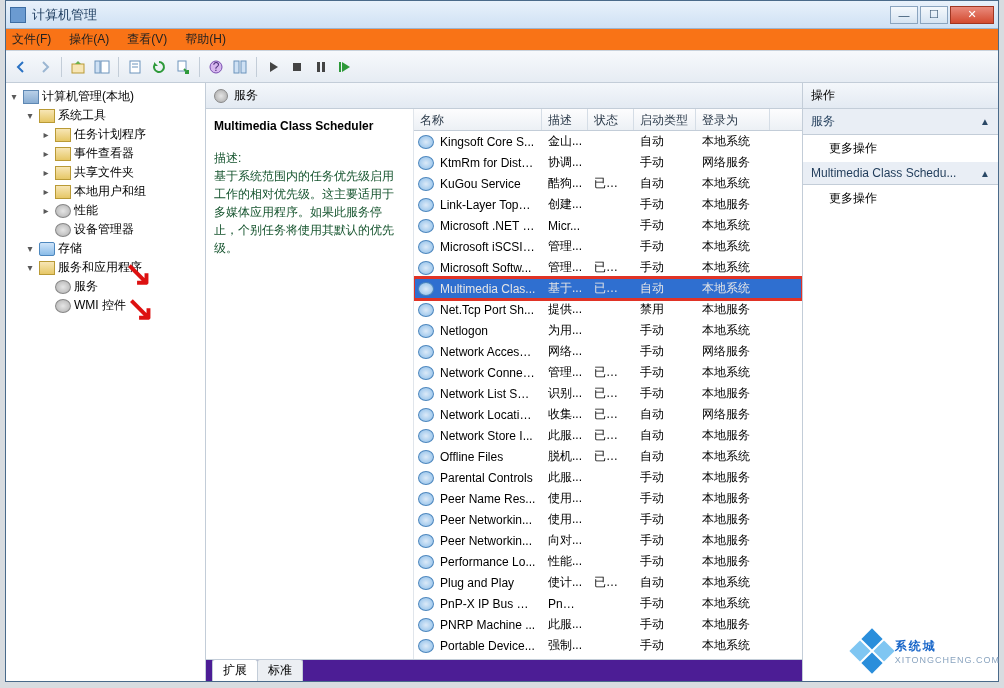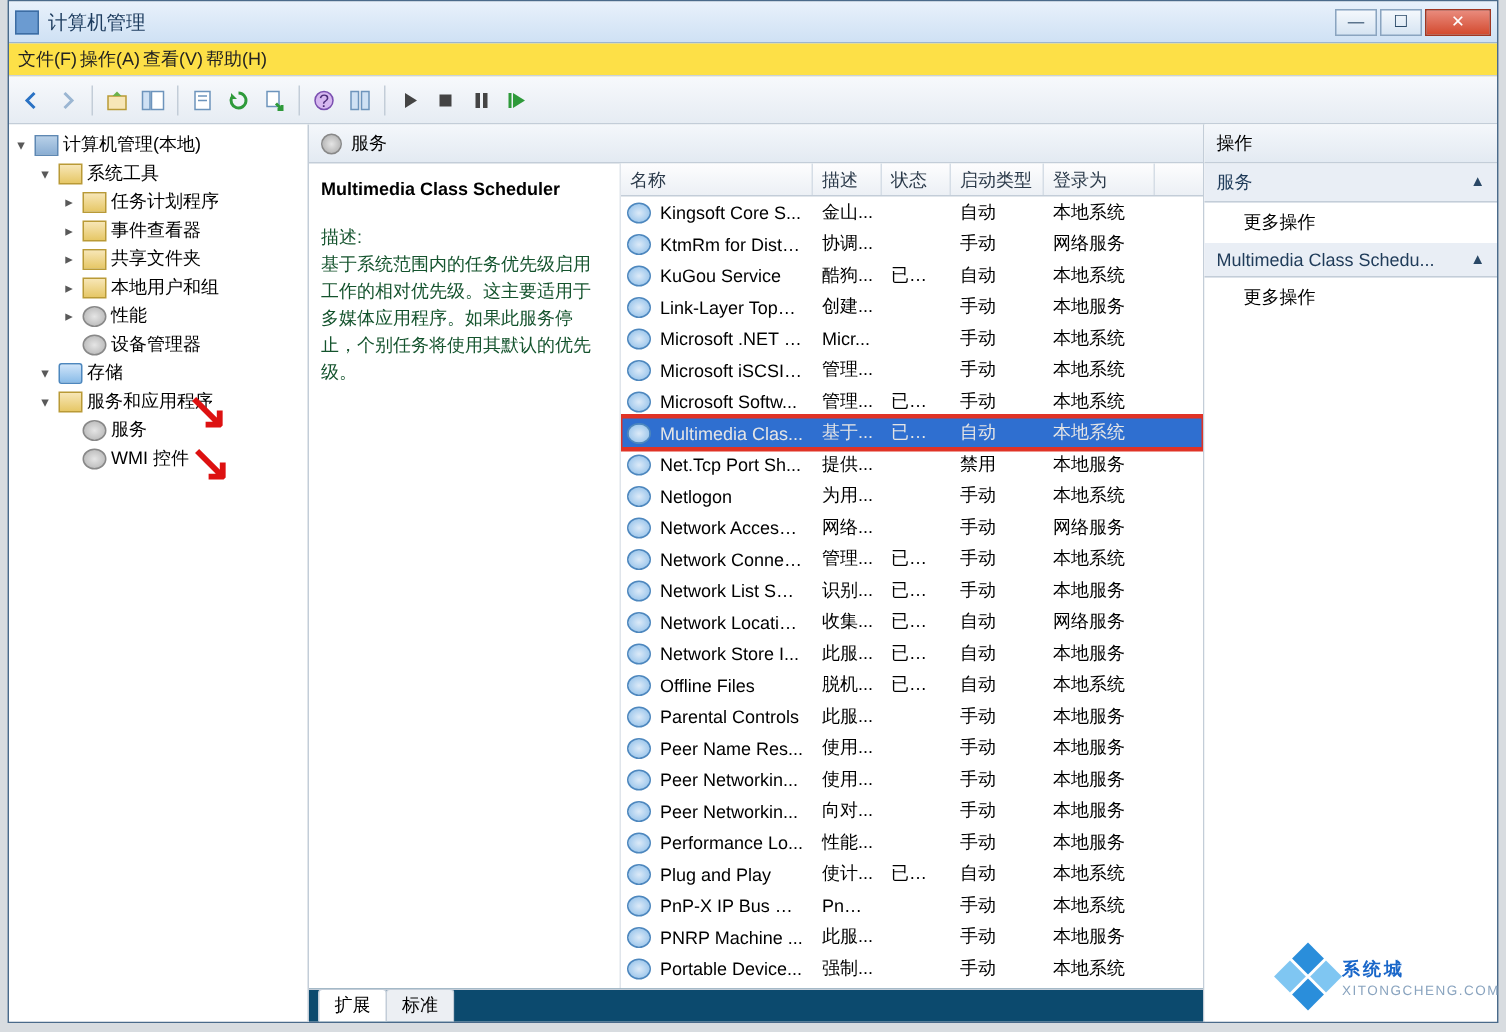--- a/index.html
+++ b/index.html
@@ -8,21 +8,21 @@
 
 .window { width:994px; height:682px; margin:0 auto; border:1px solid #4a6a8a; background:#fff; display:flex; flex-direction:column; }
 .titlebar { height:28px; background:linear-gradient(#e8f1fb,#cfe1f4); display:flex; align-items:center; padding:0 4px; border-bottom:1px solid #9cb5cf; }
 .titlebar .ticon { width:16px; height:16px; margin-right:6px; background:#6b9bd1; border:1px solid #3d6da3; }
 .titlebar .ttxt { flex:1; color:#1b3a5d; font-size:13px; }
 .tbtns { display:flex; gap:2px; }
 .tbtn { width:28px; height:18px; border:1px solid #8aa4bf; background:linear-gradient(#f4f8fc,#d6e4f2); display:flex; align-items:center; justify-content:center; font-size:11px; color:#2c4a68; }
 .tbtn.close { background:linear-gradient(#e98b7d,#d34a2f); color:#fff; border-color:#a03622; width:44px; }
 
 
-.menubar { height:22px; background:#fde047; border-bottom:1px solid #c9d2dc; display:flex; align-items:center; padding:0 6px; gap:2px; }
+.menubar { height:22px; background:#f97316; border-bottom:1px solid #c9d2dc; display:flex; align-items:center; padding:0 6px; gap:18px; }
 .menubar span { color:#222; }
 
 
 .toolbar { height:32px; background:linear-gradient(#f7f9fc,#e6ecf3); border-bottom:1px solid #c3cdd8; display:flex; align-items:center; padding:0 4px; gap:2px; }
 .tool { width:22px; height:22px; display:flex; align-items:center; justify-content:center; border:1px solid transparent; }
 .tool svg { width:16px; height:16px; }
 .tsep { width:1px; height:20px; background:#c3cdd8; margin:0 3px; }
 
 
 .body { flex:1; display:flex; min-height:0; }
@@ -62,21 +62,21 @@
 
 .rows { flex:1; overflow:auto; position:relative; }
 .row { display:flex; height:21px; align-items:center; }
 .row .cell { padding:0 6px; overflow:hidden; text-overflow:ellipsis; white-space:nowrap; color:#000; }
 .row .ic { width:16px; height:14px; margin-left:4px; background:radial-gradient(#dceaf8,#8abce8); border:1px solid #4d87be; border-radius:50%; flex:0 0 16px; }
 .row .namecell{width:108px}
 .row.sel { background:#2f6fd0; color:#fff; }
 .row.sel .cell { color:#e5e5e5; }
 .row.hl { outline:3px solid #e03326; outline-offset:-1px; }
 
-.tabs { height:22px; border-top:1px solid #c3cdd8; background:#0c4a6e; display:flex; align-items:flex-end; padding-left:6px; gap:0; }
+.tabs { height:22px; border-top:1px solid #c3cdd8; background:#4c1d95; display:flex; align-items:flex-end; padding-left:6px; gap:0; }
 .tabs .tab { padding:2px 10px; border:1px solid #c3cdd8; border-bottom:none; background:#fff; font-size:12px; border-radius:3px 3px 0 0; margin-right:-1px; }
 .tabs .tab.inactive { background:#eceff3; }
 
 
 .actions { width:195px; background:#fff; display:flex; flex-direction:column; }
 .acthead { height:26px; background:linear-gradient(#f4f7fb,#e3eaf2); border-bottom:1px solid #c3cdd8; padding:4px 8px; font-weight:400; }
 .actgroup { background:#e9eef5; border-bottom:1px solid #c3cdd8; padding:4px 8px; display:flex; justify-content:space-between; align-items:center; color:#1f3b59; }
 .actitem { padding:5px 8px 5px 26px; color:#000; }
 .tri { font-size:10px; color:#2a4866; }
 

